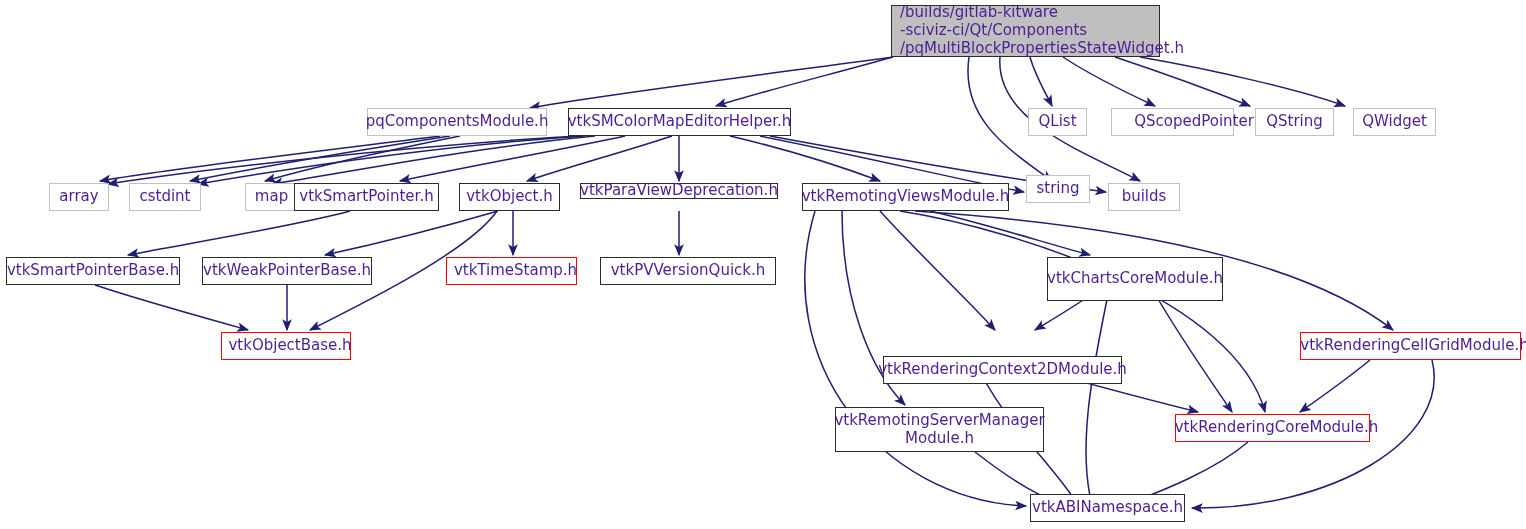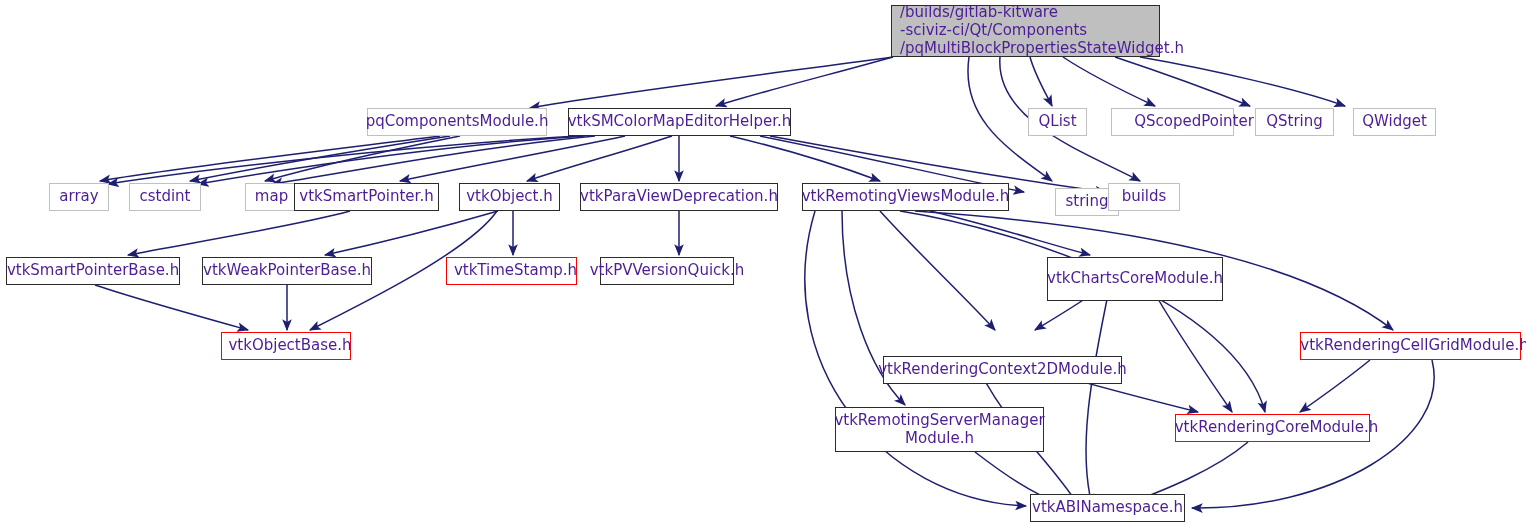--- a/index.html
+++ b/index.html
@@ -115,28 +115,28 @@
       <div class="node strong" style="left: 568px; top: 108px; width: 223px; height: 28px; text-align: right;">vtkSMColorMapEditorHelper.h</div>
       <div class="node" style="left: 1028px; top: 108px; width: 59px; height: 28px;">QList</div>
       <div class="node" style="left: 1111px; top: 108px; width: 123px; height: 28px; padding-left: 43px;">QScopedPointer</div>
       <div class="node" style="left: 1255px; top: 108px; width: 79px; height: 28px;">QString</div>
       <div class="node" style="left: 1353px; top: 108px; width: 83px; height: 28px;">QWidget</div>
       <div class="node" style="left: 49px; top: 183px; width: 60px; height: 28px;">array</div>
       <div class="node" style="left: 129px; top: 183px; width: 72px; height: 28px;">cstdint</div>
       <div class="node" style="left: 221px; top: 183px; width: 53px; height: 28px; margin-left: 24px;">map</div>
       <div class="node strong" style="left: 294px; top: 183px; width: 145px; height: 28px;">vtkSmartPointer.h</div>
       <div class="node strong" style="left: 459px; top: 183px; width: 101px; height: 28px;">vtkObject.h</div>
-      <div class="node strong" style="left: 580px; top: 183px; width: 198px; height: 28px;">vtkParaViewDeprecation.h</div>
+      <div class="node strong" style="left: 580px; top: 183px; width: 198px; height: 16px;">vtkParaViewDeprecation.h</div>
       <div class="node strong" style="left: 802px; top: 183px; width: 207px; height: 28px;">vtkRemotingViewsModule.h</div>
-      <div class="node" style="left: 1026px; top: 188px; width: 64px; height: 28px; margin-left: 29px;">string</div>
+      <div class="node" style="left: 1026px; top: 175px; width: 64px; height: 28px;">string</div>
       <div class="node" style="left: 1108px; top: 183px; width: 72px; height: 28px;">builds</div>
       <div class="node strong" style="left: 6px; top: 257px; width: 174px; height: 28px;">vtkSmartPointerBase.h</div>
       <div class="node strong" style="left: 202px; top: 257px; width: 170px; height: 28px;">vtkWeakPointerBase.h</div>
       <div class="node red" style="left: 446px; top: 257px; width: 131px; height: 28px;">vtkTimeStamp.h</div>
-      <div class="node strong" style="left: 600px; top: 257px; width: 134px; height: 28px;">vtkPVVersionQuick.h</div>
+      <div class="node strong" style="left: 600px; top: 257px; width: 176px; height: 28px;">vtkPVVersionQuick.h</div>
       <div class="node strong" style="left: 1047px; top: 257px; width: 176px; height: 44px;">vtkChartsCoreModule.h</div>
       <div class="node strong" style="left: 883px; top: 332px; width: 239px; height: 28px; margin-top: 24px;">vtkRenderingContext2DModule.h</div>
       <div class="node red" style="left: 1300px; top: 332px; width: 221px; height: 28px;">vtkRenderingCellGridModule.h</div>
       <div class="node strong" style="left: 835px; top: 407px; width: 209px; height: 45px;">vtkRemotingServerManager
 Module.h</div>
       <div class="node red" style="left: 1175px; top: 414px; width: 195px; height: 28px;">vtkRenderingCoreModule.h</div>
       <div class="node strong" style="left: 1030px; top: 494px; width: 155px; height: 28px;">vtkABINamespace.h</div>
       <div class="node red" style="left: 221px; top: 332px; width: 130px; height: 28px;">vtkObjectBase.h</div>
     </div>
 </div>

